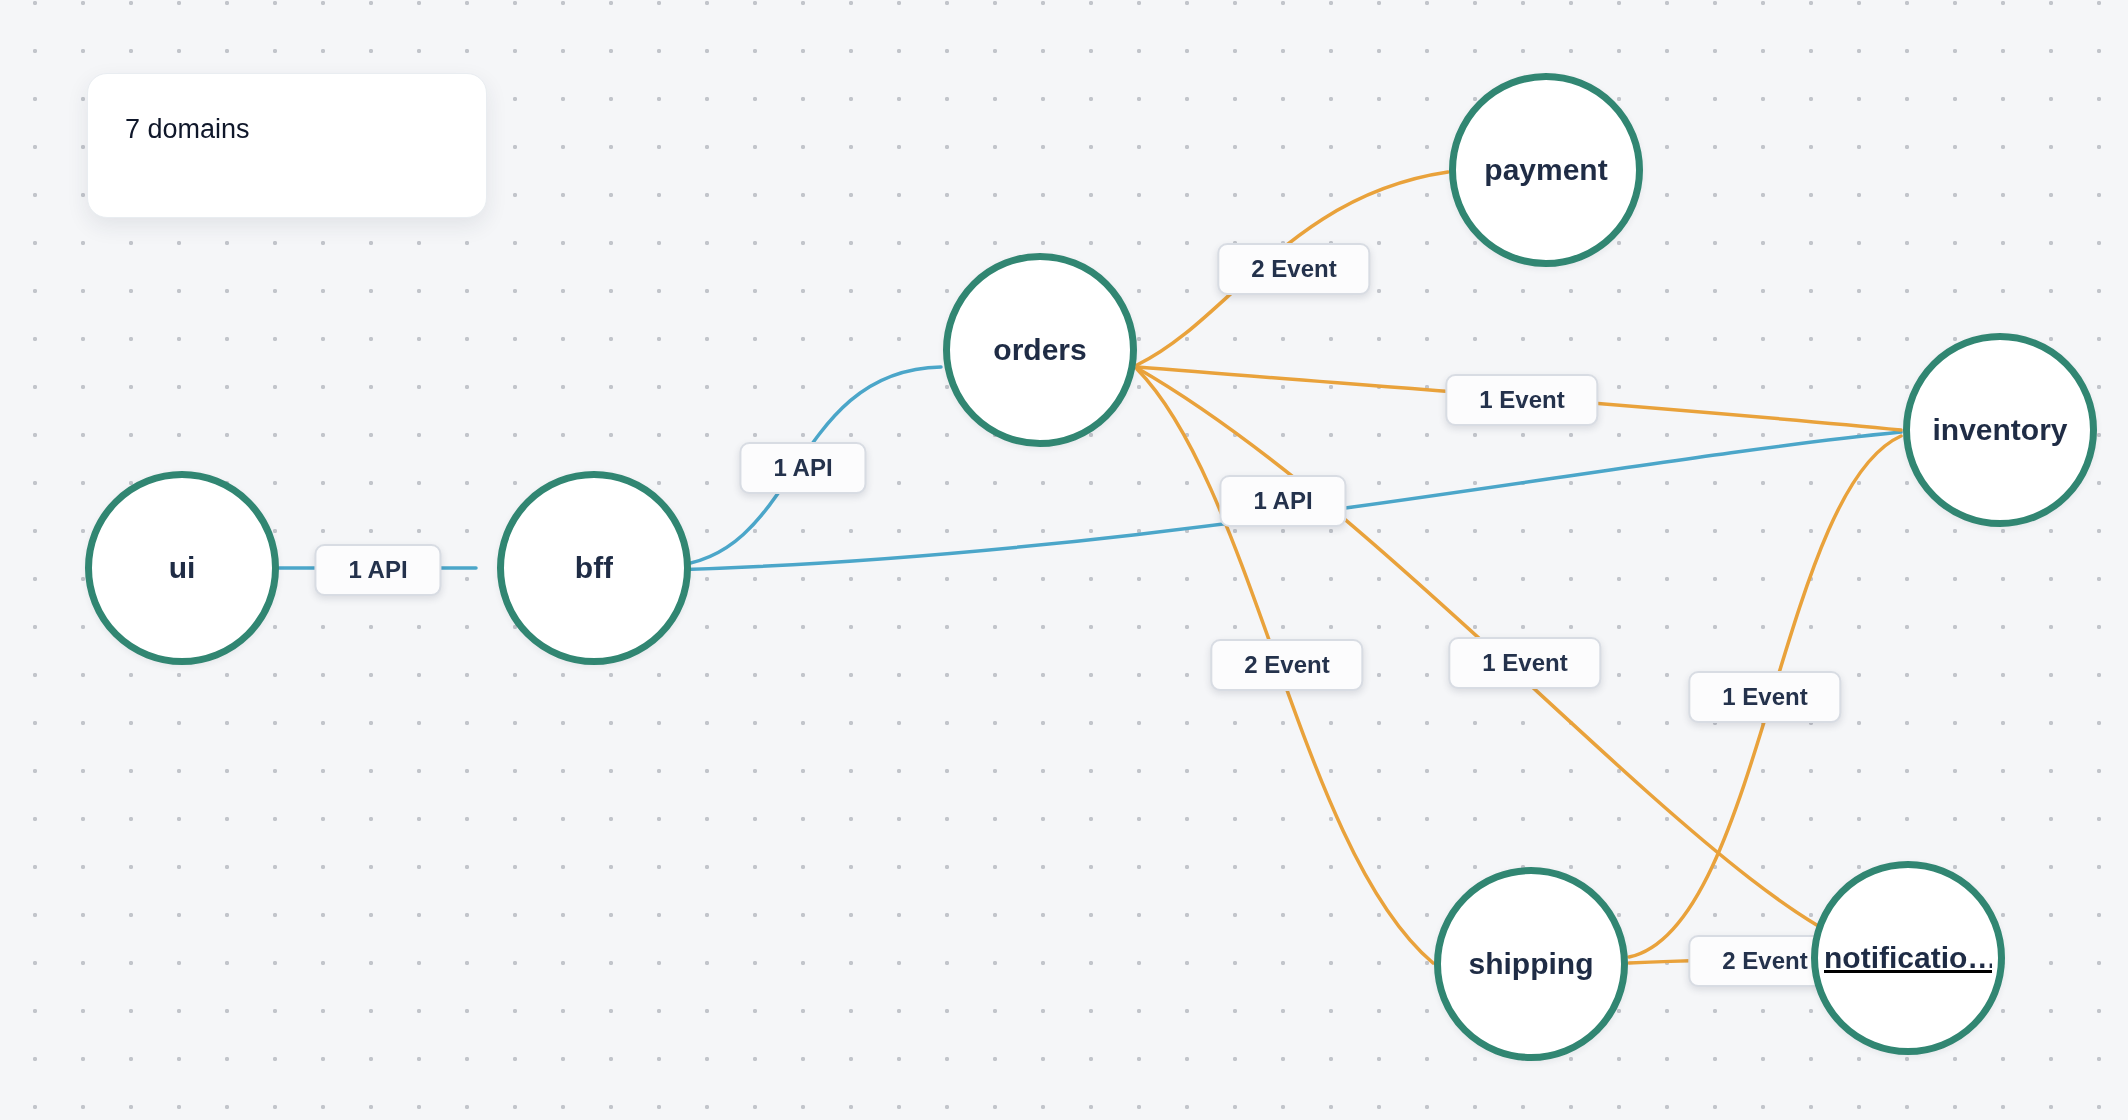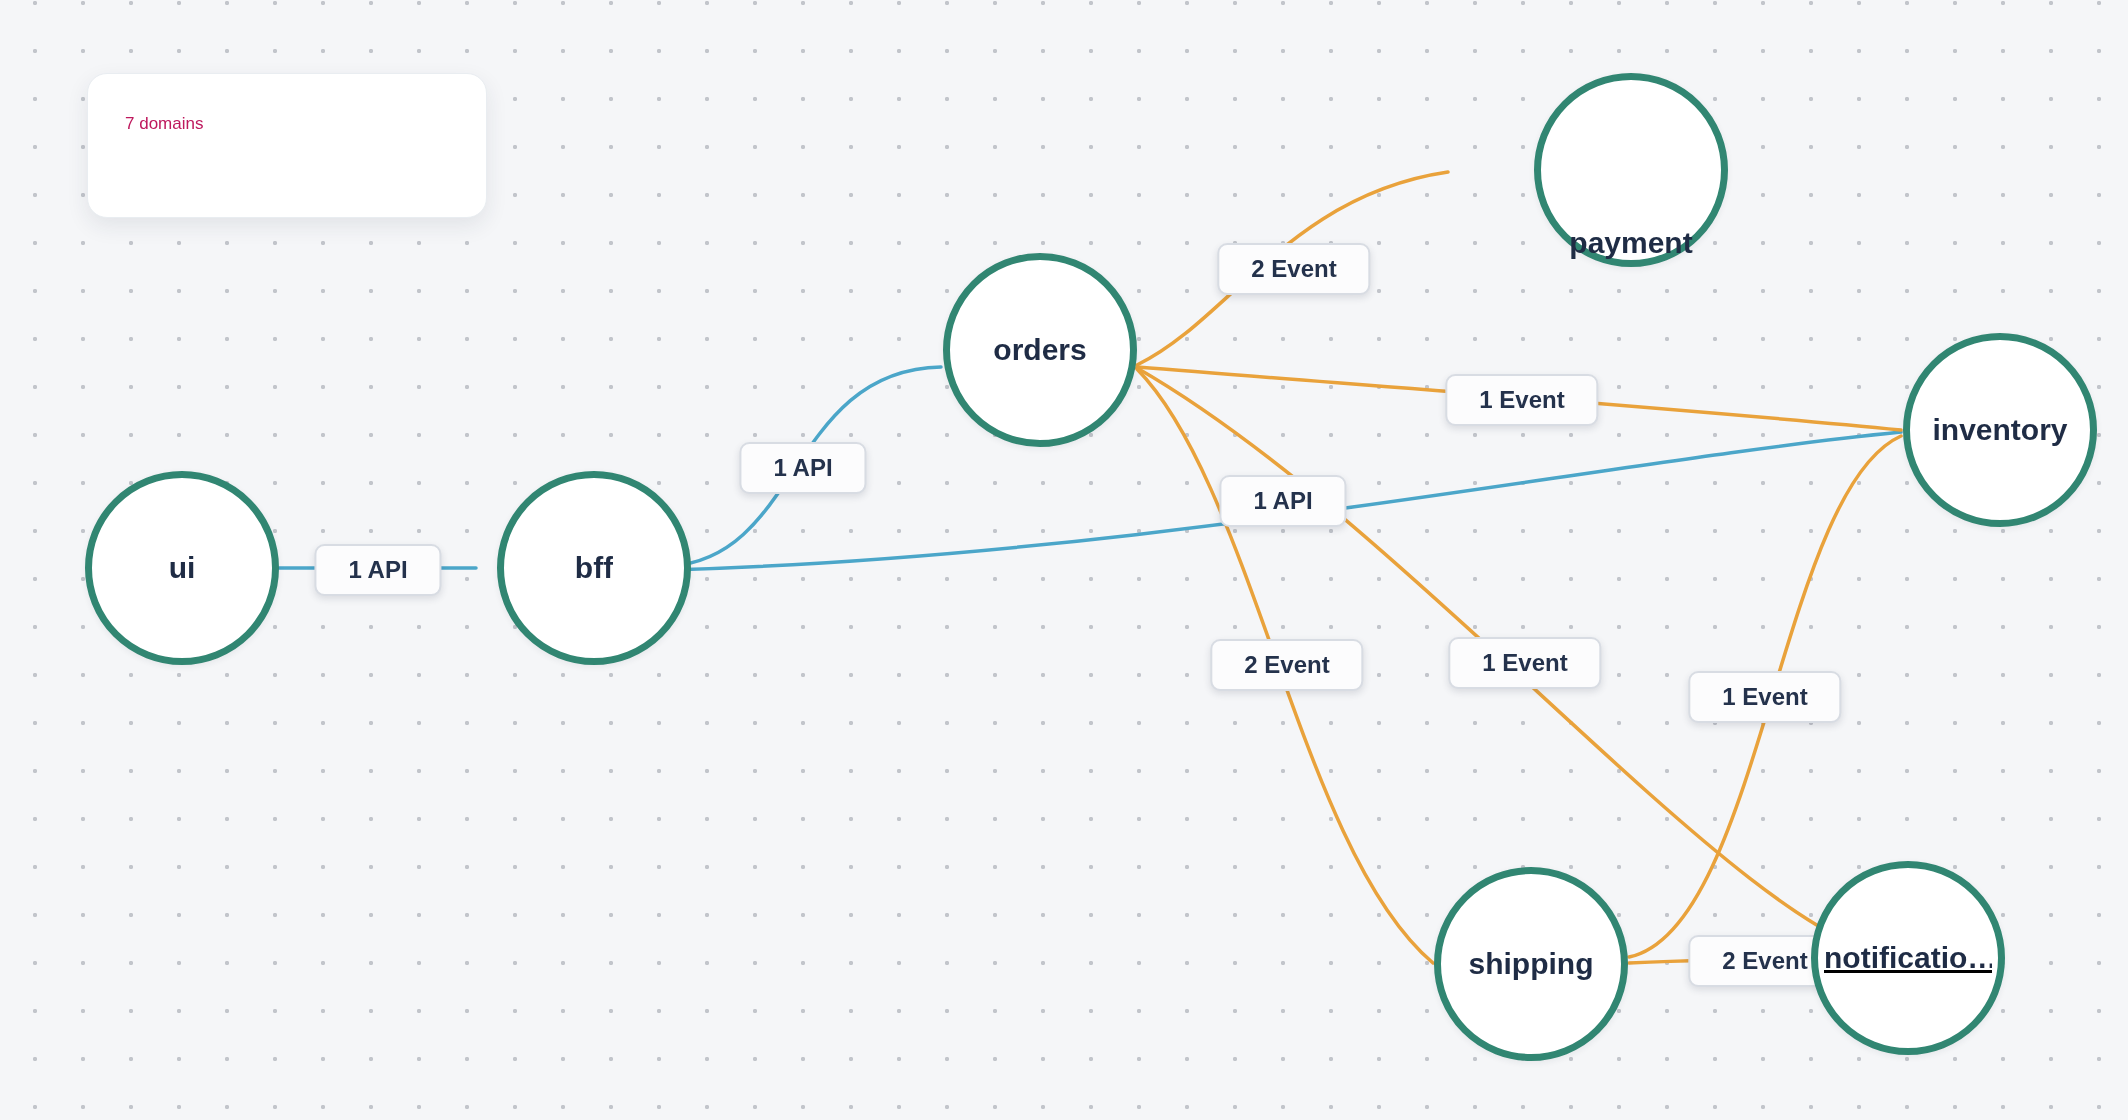--- a/index.html
+++ b/index.html
@@ -47,21 +47,21 @@
   .panel{
     position:absolute;left:87px;top:73px;z-index:4;
     width:400px;height:145px;box-sizing:border-box;
     background:#ffffff;
     border:1px solid #e9edf1;
     border-radius:20px;
     box-shadow:0 8px 22px rgba(30,42,62,.09);
     padding:27px 37px;
   }
   .panel-title{font-size:33px;font-weight:bold;color:#1f2c45;}
-  .panel-stats{margin-top:13px;display:flex;gap:38px;font-size:17px;color:#be185d;}
+  .panel-stats{margin-top:13px;display:flex;gap:38px;font-size:27px;color:#0f172a;}
 </style>
 </head>
 <body>
 
 <div class="canvas">
   <svg class="edges" id="edges-layer" viewBox="0 0 2128 1120" xmlns="http://www.w3.org/2000/svg">
       <path d="M 279 568 L 476 568" class="edge" stroke="#4ba6c9"></path>
       <path d="M 670 566 C 800 558, 790 370, 941 367" class="edge" stroke="#4ba6c9"></path>
       <path d="M 670 570 C 1150 556, 1600 462, 1901 432" class="edge" stroke="#4ba6c9"></path>
       <path d="M 1137 365 C 1230 320, 1290 195, 1448 172" class="edge" stroke="#e9a23b"></path>
@@ -85,21 +85,21 @@
   <div id="nodes-layer">
       <div class="node" style="left: 182px; top: 568px;">
         <span>ui</span>
       </div>
       <div class="node" style="left: 594px; top: 568px;">
         <span>bff</span>
       </div>
       <div class="node" style="left: 1040px; top: 350px;">
         <span>orders</span>
       </div>
-      <div class="node" style="left: 1631px; top: 170px; align-items: flex-end;">
+      <div class="node" style="left: 1546px; top: 170px;">
         <span>payment</span>
       </div>
       <div class="node" style="left: 2000px; top: 430px;">
         <span>inventory</span>
       </div>
       <div class="node" style="left: 1531px; top: 964px;">
         <span>shipping</span>
       </div>
       <div class="node" style="left: 1908px; top: 958px; text-decoration: underline;">
         <span>notificatio…</span>

